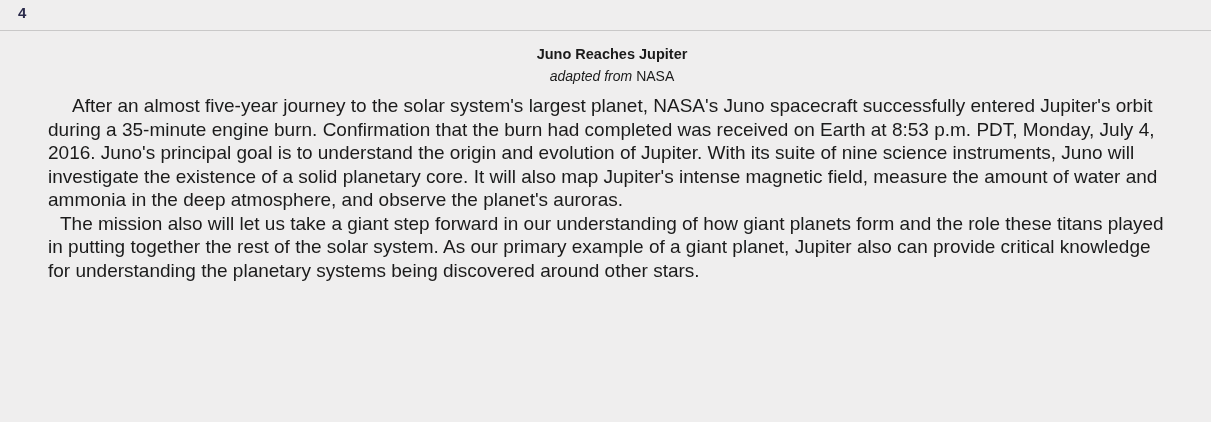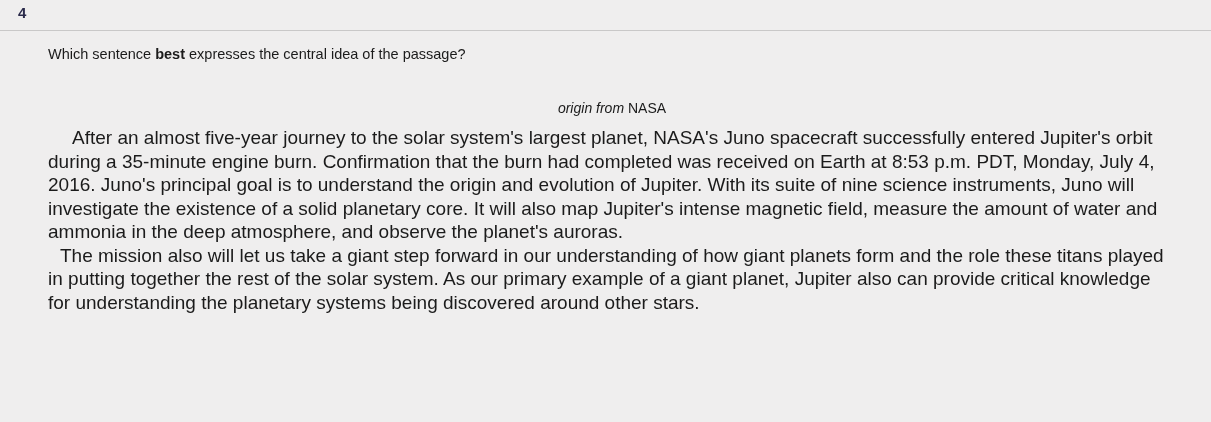--- a/index.html
+++ b/index.html
@@ -91,24 +91,24 @@
 
 <div class="page">
 
   <div class="question-number">4</div>
 
   <div class="top-rule"></div>
 
   <div class="content">
 
 
-    <p class="prompt"><span>Which sentence </span><b>best</b><span> expresses the central idea of the passage?</span></p>
 
+    <p class="passage-title">Juno Reaches Jupiter</p>
 
-    <p class="passage-source"><span class="adapted">origin from</span> <span>NASA</span></p>
+    <p class="passage-source"><span class="adapted">adapted from</span> <span>NASA</span></p>
 
     <div class="passage-body">
       <p class="para">After an almost five-year journey to the solar system's largest planet, NASA's Juno spacecraft successfully entered Jupiter's orbit during a 35-minute engine burn.  Confirmation that the burn had completed was received on Earth at 8:53 p.m. PDT, Monday, July 4, 2016.  Juno's principal goal is to understand the origin and evolution of Jupiter.  With its suite of nine science instruments, Juno will investigate the existence of a solid planetary core.  It will also map Jupiter's intense magnetic field, measure the amount of water and ammonia in the deep atmosphere, and observe the planet's auroras.</p>
       <p class="para second">The mission also will let us take a giant step forward in our understanding of how giant planets form and the role these titans played in putting together the rest of the solar system. As our primary example of a giant planet, Jupiter also can provide critical knowledge for understanding the planetary systems being discovered around other stars.</p>
     </div>
 
   </div>
 </div>
 
 </body></html>

